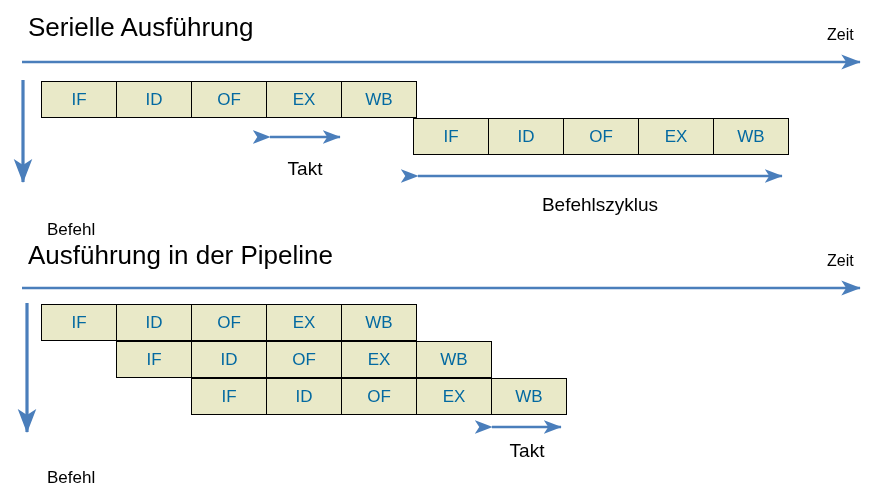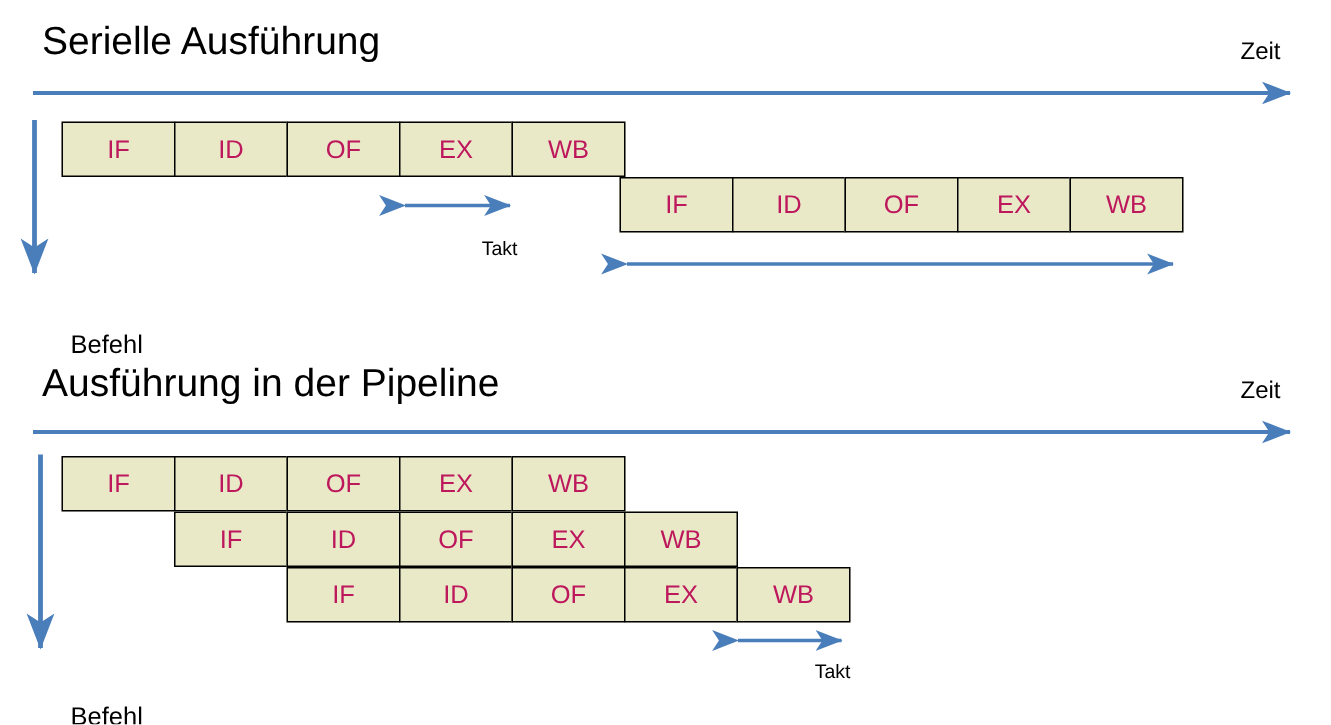--- a/index.html
+++ b/index.html
@@ -33,39 +33,39 @@
     margin-left: 32px;
   }
   .plain-label {
     position: absolute;
     font-size: 17px;
     white-space: nowrap;
     margin-top: 40px;
   }
   .measure-label {
     position: absolute;
-    font-size: 13px;
+    font-size: 19px;
     white-space: nowrap;
-    text-align: right;
+    text-align: center;
   }
   
   .stage-row {
     position: absolute;
     display: flex;
   }
   .stage-cell {
     box-sizing: border-box;
     background: #e9e9c8;
     border: 1px solid #000000;
     margin-left: -1px;
     display: flex;
     align-items: center;
     justify-content: center;
     font-size: 17px;
-    color: #be185d;
+    color: #0369a1;
   }
   .stage-cell:first-child { margin-left: 0; }
   
   svg.overlay {
     position: absolute;
     left: 0;
     top: 0;
     width: 887px;
     height: 483px;
     pointer-events: none;
@@ -91,20 +91,21 @@
   <div class="stage-row" style="left:413px; top:118px;">
     <div class="stage-cell" style="width:76px; height:37px;">IF</div>
     <div class="stage-cell" style="width:76px; height:37px;">ID</div>
     <div class="stage-cell" style="width:76px; height:37px;">OF</div>
     <div class="stage-cell" style="width:76px; height:37px;">EX</div>
     <div class="stage-cell" style="width:76px; height:37px;">WB</div>
   </div>
 
   <div class="measure-label" style="left:265px; top:158px; width:80px;">Takt</div>
 
+  <div class="measure-label" style="left:413px; top:194px; width:374px;">Befehlszyklus</div>
 
   <div class="plain-label" style="left:47px; top:180px;">Befehl</div>
 
   <div class="section-title" style="left:28px; top:240px;text-align:center;">Ausführung in der Pipeline</div>
 
   <div class="axis-label" style="left:795px; top:252px;">Zeit</div>
 
   <div class="stage-row" style="left:41px; top:304px;">
     <div class="stage-cell" style="width:76px; height:37px;">IF</div>
     <div class="stage-cell" style="width:76px; height:37px;">ID</div>

